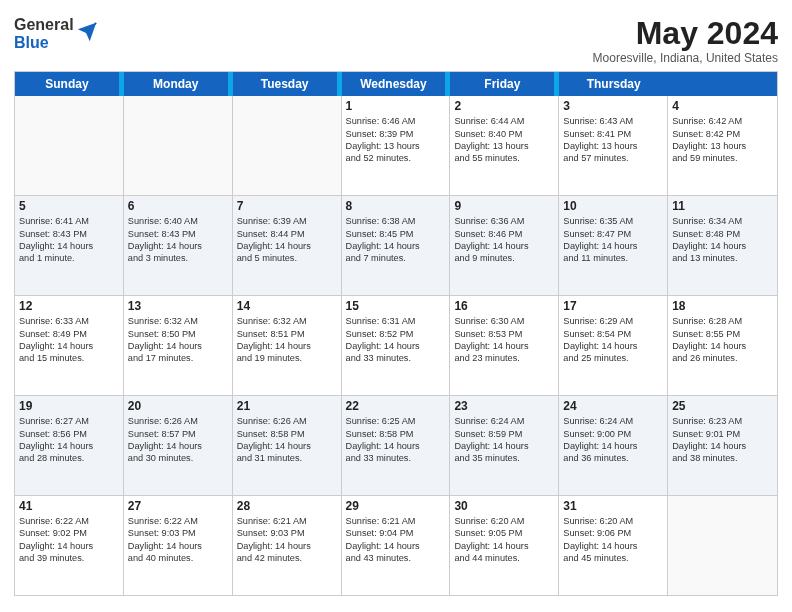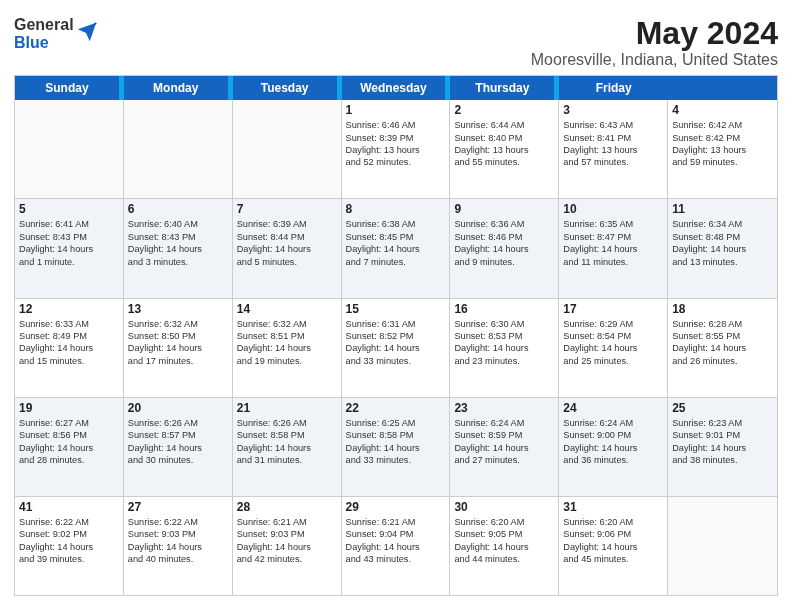--- a/index.html
+++ b/index.html
@@ -26,21 +26,21 @@
     .title-area {
       text-align: right;
     }
     .main-title {
       font-size: 32px;
       font-weight: bold;
       color: #222;
       line-height: 1.1;
     }
     .subtitle {
-      font-size: 16px;
+      font-size: 12px;
       color: #555;
     }
     .calendar {
       flex: 1;
       display: flex;
       flex-direction: column;
       border: 1px solid #ccc;
     }
     .cal-header {
       display: grid;
@@ -144,22 +144,22 @@
       <div class="subtitle">Mooresville, Indiana, United States</div>
     </div>
   </div>
 
   <div class="calendar">
     <div class="cal-header">
       <div class="cal-header-cell">Sunday</div>
       <div class="cal-header-cell">Monday</div>
       <div class="cal-header-cell">Tuesday</div>
       <div class="cal-header-cell">Wednesday</div>
+      <div class="cal-header-cell">Friday</div>
       <div class="cal-header-cell">Thursday</div>
-      <div class="cal-header-cell">Friday</div>
     </div>
     <div class="cal-body" id="cal-body">
     <div class="cal-row">
           <div class="cal-cell empty"></div>
           <div class="cal-cell empty"></div>
           <div class="cal-cell empty"></div>
           <div class="cal-cell">
             <div class="day-num">1</div>
             <div class="cell-line">Sunrise: 6:46 AM</div>
             <div class="cell-line">Sunset: 8:39 PM</div>
@@ -317,21 +317,21 @@
             <div class="cell-line">Sunrise: 6:25 AM</div>
             <div class="cell-line">Sunset: 8:58 PM</div>
             <div class="cell-line">Daylight: 14 hours</div>
             <div class="cell-line">and 33 minutes.</div>
           </div>
           <div class="cal-cell alt-bg">
             <div class="day-num">23</div>
             <div class="cell-line">Sunrise: 6:24 AM</div>
             <div class="cell-line">Sunset: 8:59 PM</div>
             <div class="cell-line">Daylight: 14 hours</div>
-            <div class="cell-line">and 27 minutes.</div>
+            <div class="cell-line">and 35 minutes.</div>
           </div>
           <div class="cal-cell alt-bg">
             <div class="day-num">24</div>
             <div class="cell-line">Sunrise: 6:24 AM</div>
             <div class="cell-line">Sunset: 9:00 PM</div>
             <div class="cell-line">Daylight: 14 hours</div>
             <div class="cell-line">and 36 minutes.</div>
           </div>
           <div class="cal-cell alt-bg">
             <div class="day-num">25</div>

